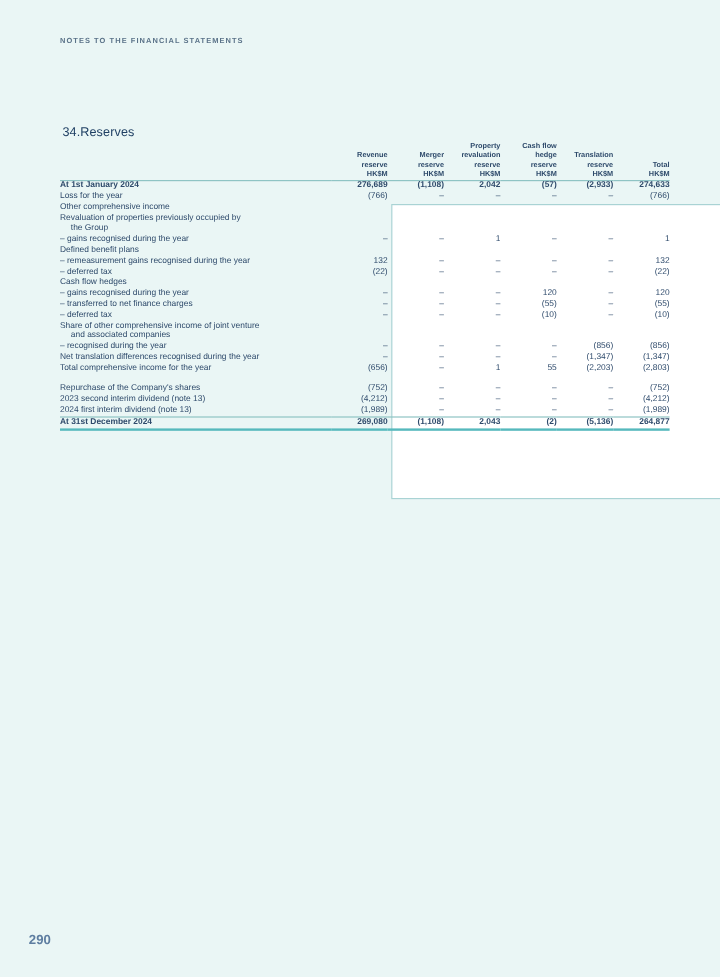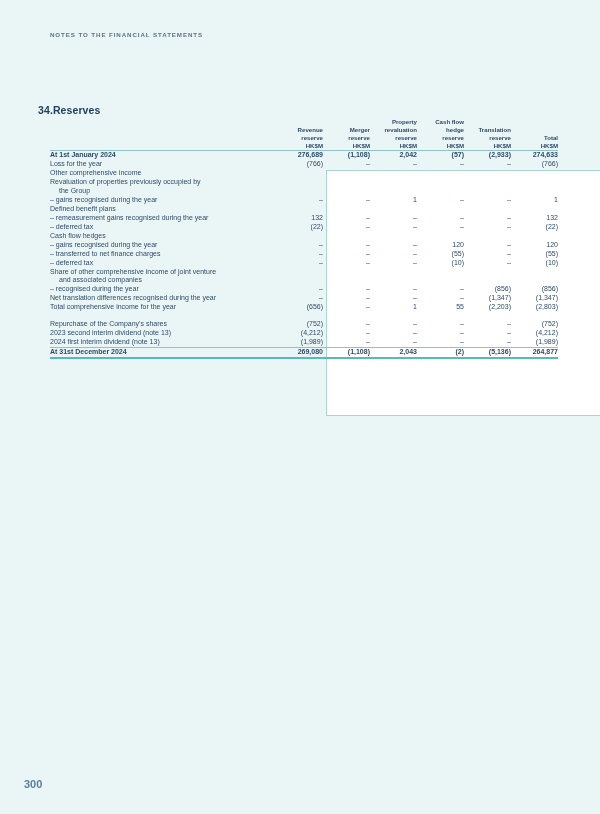--- a/index.html
+++ b/index.html
@@ -29,24 +29,24 @@
     top: 31px;
     font-size: 6.2px;
     letter-spacing: 0.9px;
     font-weight: 600;
     color: #5b7389;
     white-space: nowrap;
   }
 
   .note-title {
     position: absolute;
-    left: 38px;
+    left: 52px;
     top: 104px;
     font-size: 10.5px;
-    font-weight: 700;
+    font-weight: 400;
     color: #1f3f63;
     letter-spacing: 0.1px;
   }
 
   .table-wrap {
     position: absolute;
     left: 50px;
     top: 118px;
     width: 508px;
   }
@@ -390,15 +390,15 @@
           <td>2,043</td>
           <td>(2)</td>
           <td>(5,136)</td>
           <td>264,877</td>
         </tr>
 
       </tbody>
     </table>
   </div>
 
-  <div class="page-number">300</div>
+  <div class="page-number">290</div>
 
 </div>
 
 </body></html>

